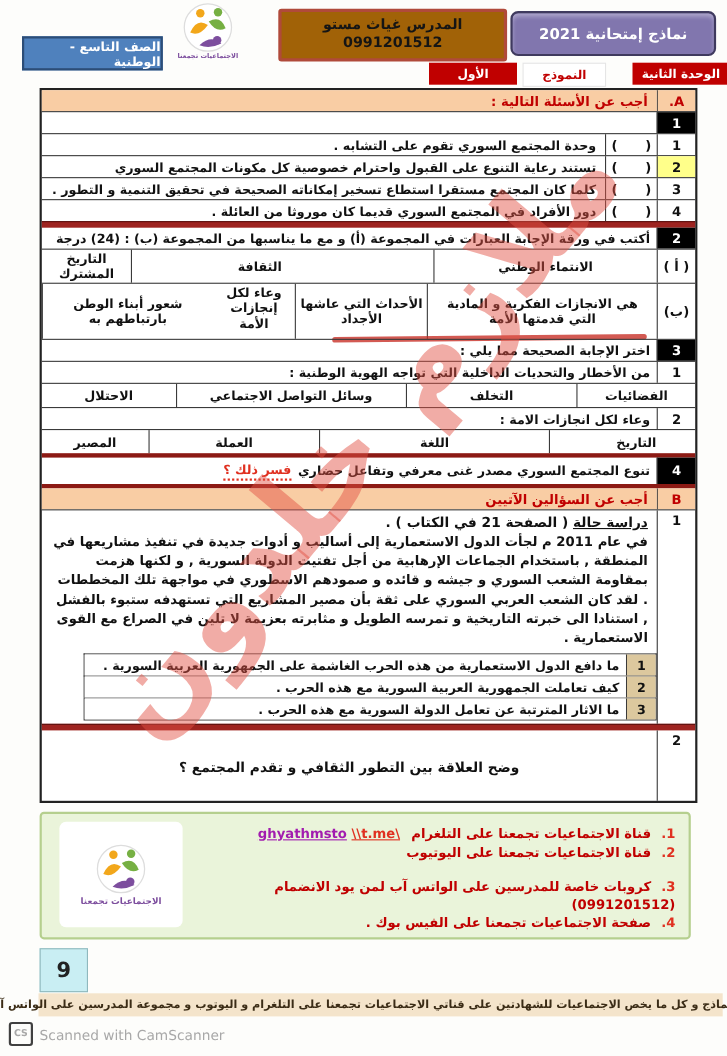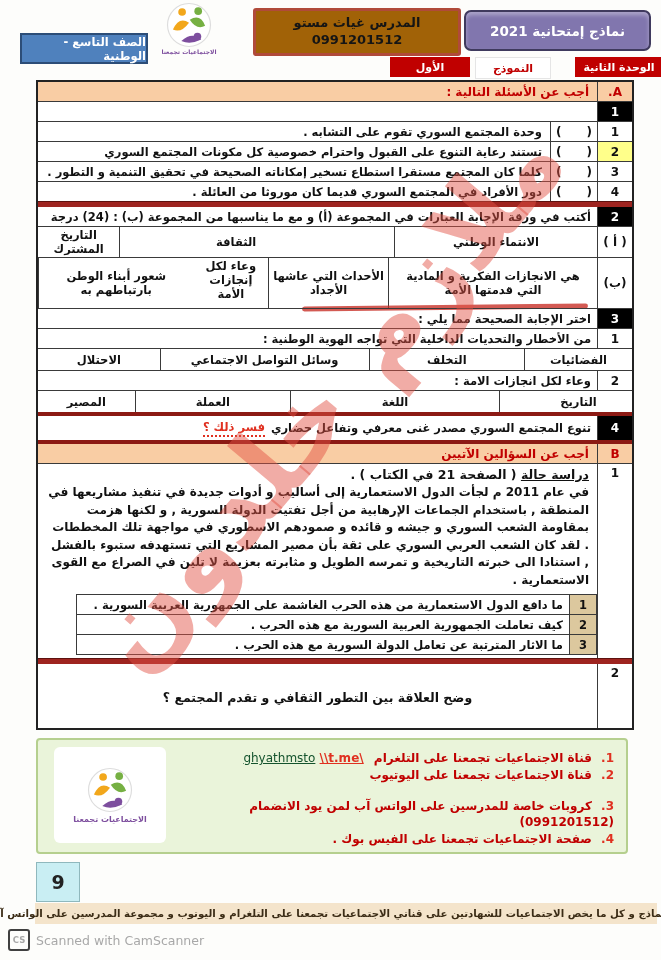--- a/index.html
+++ b/index.html
@@ -77,21 +77,21 @@
   .social-logo{position:absolute;left:16px;top:7px;width:112px;height:96px;background:#fff;
                border-radius:6px;display:flex;flex-direction:column;align-items:center;
                justify-content:center;}
   .logo-caption{font-size:8px;color:#7d4e9e;font-weight:700;margin-top:2px;}
   .social-items{position:absolute;right:12px;top:10px;left:142px;color:#c00000;font-weight:700;
                 font-size:12px;text-align:right;line-height:16px;}
   .sline{margin-bottom:1px;}
   .sline.gap{margin-top:15px;}
   .snum{color:#e03020;margin-left:5px;}
   .slink{direction:ltr;display:inline-block;color:#e03020;text-decoration:underline;margin-right:6px;}
-  .slink-user{direction:ltr;display:inline-block;color:#14532d;text-decoration:underline;font-weight:400;}
+  .slink-user{direction:ltr;display:inline-block;color:#a21caf;text-decoration:underline;font-weight:700;}
 
   
   .page-num{position:absolute;left:36px;top:862px;width:42px;height:38px;background:#c9eef3;
             border:1px solid #8fb8bd;display:flex;align-items:center;justify-content:center;
             font-size:19px;font-weight:700;color:#222;}
   .bottom-strip{position:absolute;left:35px;top:903px;width:622px;height:21px;background:#f4e4cb;
                 color:#3b2c16;font-weight:700;font-size:10.2px;display:flex;align-items:center;
                 justify-content:center;white-space:nowrap;}
   .camscanner{position:absolute;left:8px;top:929px;direction:ltr;display:flex;align-items:center;
               gap:6px;color:#a8a8a8;font-size:12.5px;}

